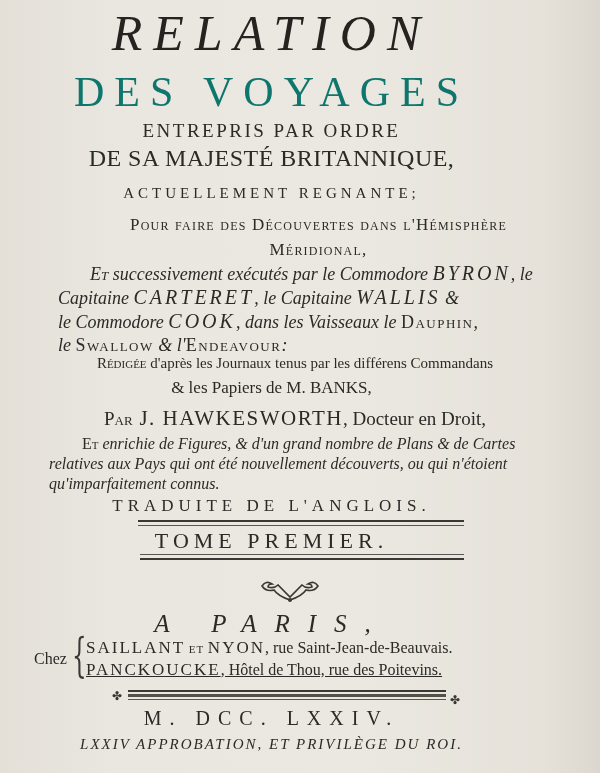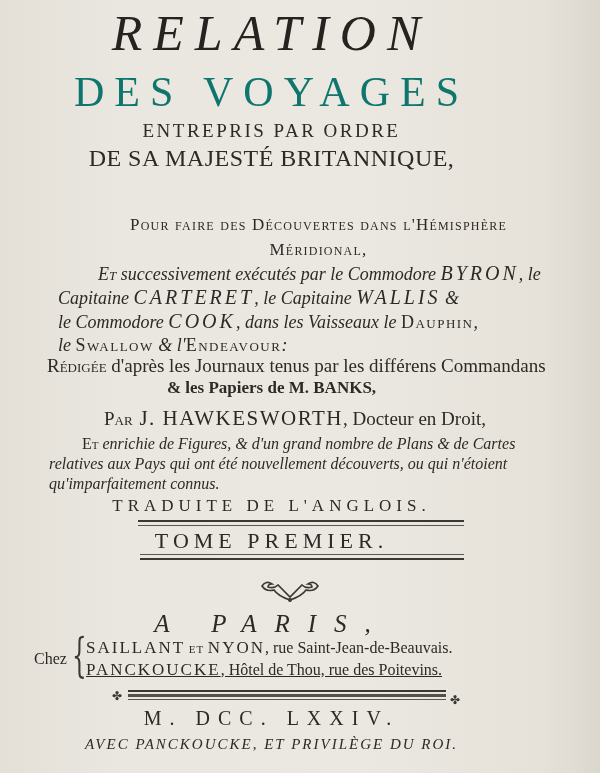--- a/index.html
+++ b/index.html
@@ -16,27 +16,27 @@
 
   .t1 { top:4px; font-size:50px; font-style:italic; letter-spacing:11px; font-weight:normal; color:#242320; }
   .t2 { top:68px; font-size:42px; letter-spacing:10px; color:#0f766e; }
   .t3 { top:120px; font-size:19px; letter-spacing:2.5px; }
   .t4 { top:145px; font-size:24px; letter-spacing:0.5px; }
   .t5 { top:185px; font-size:15px; letter-spacing:4px; }
   .t6 { top:215px; font-size:17px; letter-spacing:1.2px; }
   .t7 { top:240px; font-size:17px; letter-spacing:1.2px; }
   .block-it { position:absolute; left:40px; width:520px; font-size:18px; font-style:italic; line-height:23px; }
   .b1 { top:262px; }
-  .b1 .r1 { padding-left:3px;margin-left:8px; }
+  .b1 .r1 { padding-left:3px; }
   .b1 .r2, .b1 .r3 { padding-left:18px; }
   .b1 .r4 { padding-left:18px; }
   .caps-it { font-style:italic; letter-spacing:3px; font-size:20px; }
   .caps-up { font-style:normal; font-variant:small-caps; letter-spacing:1.5px; }
-  .t8 { top:355px; font-size:19px; }
-  .t9 { top:378px; font-size:17px;font-weight:bold; }
+  .t8 { top:355px; font-size:15px; }
+  .t9 { top:378px; font-size:17px; }
   .t10 { top:406px; font-size:19px; }
   .b2 { position:absolute; left:35px; width:535px; top:434px; font-size:16px; font-style:italic; line-height:20px; }
   .b2 .r2, .b2 .r3 { padding-left:14px; }
   .t11 { top:496px; font-size:17px; letter-spacing:5px; }
   .rule { position:absolute; height:2px; background:#3a3834; }
   .rule.thin { height:1px; background:#5a5750; }
   .t12 { top:528px; font-size:22px; letter-spacing:5px; }
   .orn { position:absolute; left:258px; top:576px; width:64px; height:28px; }
   .t13 { top:610px; font-size:25px; font-style:italic; letter-spacing:18px; }
   .pub { position:absolute; top:638px; left:34px; width:540px; font-size:15px; }
@@ -52,20 +52,21 @@
 </style>
 </head>
 <body>
 
 <div class="page">
 
   <div class="line t1">RELATION</div>
   <div class="line t2">DES VOYAGES</div>
   <div class="line t3">ENTREPRIS PAR ORDRE</div>
   <div class="line t4">DE SA MAJESTÉ BRITANNIQUE,</div>
+  <div class="line t5">ACTUELLEMENT REGNANTE;</div>
   <div class="line t6 sc">Pour faire des Découvertes dans l'Hémisphère</div>
   <div class="line t7 sc">Méridional,</div>
 
   <div class="block-it b1">
     <div class="r1">
       <span class="sc">Et</span><span> successivement exécutés par le Commodore </span><span class="caps-it">BYRON</span><span>, le</span>
     </div>
     <div class="r2">
       <span>Capitaine </span><span class="caps-it">CARTERET</span><span>, le Capitaine </span><span class="caps-it">WALLIS</span><span> &amp;</span>
     </div>
@@ -118,14 +119,14 @@
     </div>
   </div>
 
   <span class="fleuron" style="left:112px; top:689px;">✤</span>
   <div class="rule" style="left:128px; top:690px; width:318px; height:2px;"></div>
   <div class="rule" style="left:128px; top:694px; width:318px; height:3px; background:#555149;"></div>
   <div class="rule thin" style="left:128px; top:699px; width:318px;"></div>
   <span class="fleuron" style="left:450px; top:693px;">✤</span>
 
   <div class="line t14">M. DCC. LXXIV.</div>
-  <div class="line t15">AVEC PANCKOUCKE, ET PRIVILÈGE DU ROI.</div>
+  <div class="line t15">LXXIV APPROBATION, ET PRIVILÈGE DU ROI.</div>
 </div>
 
 </body></html>

